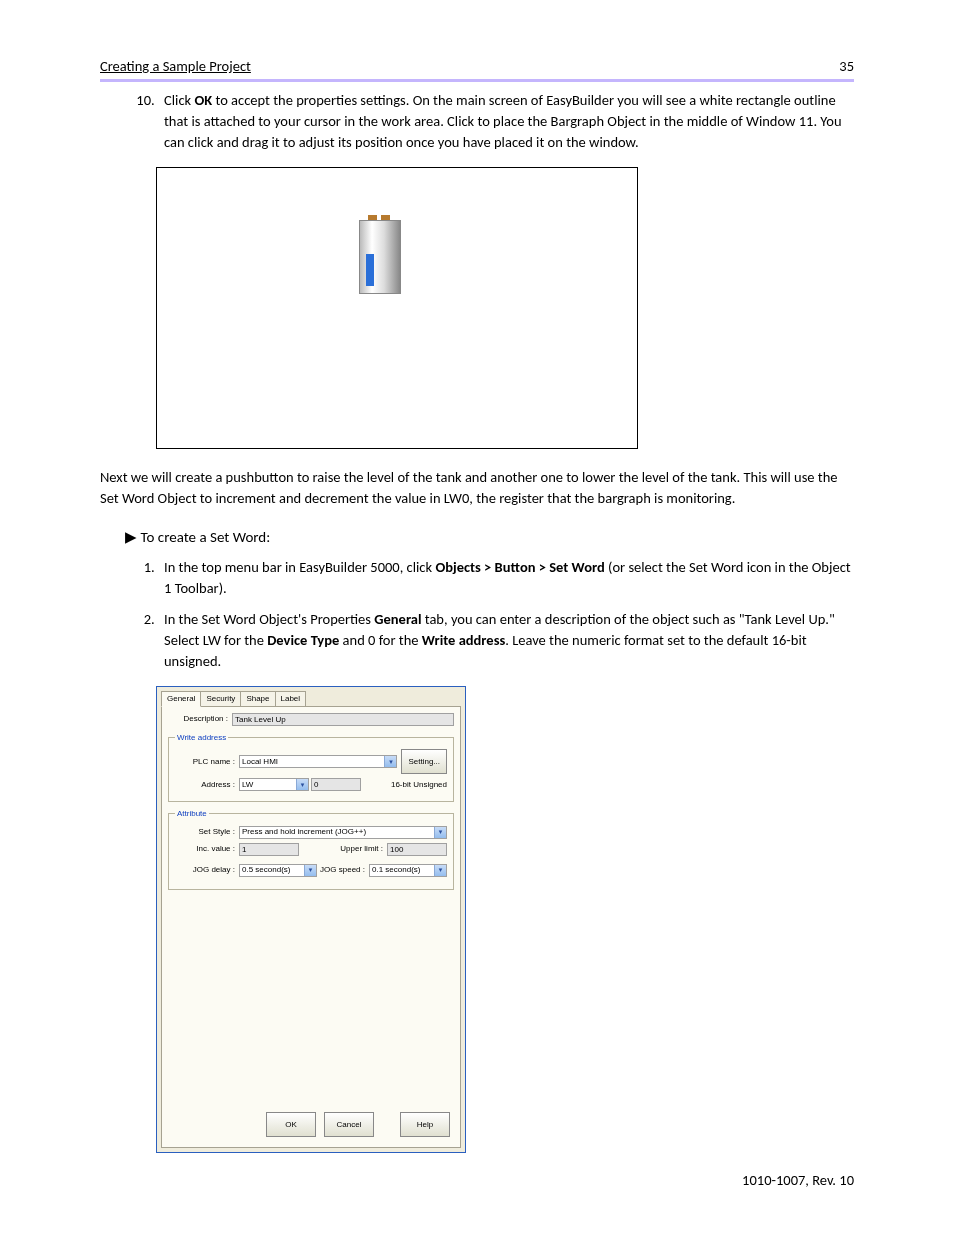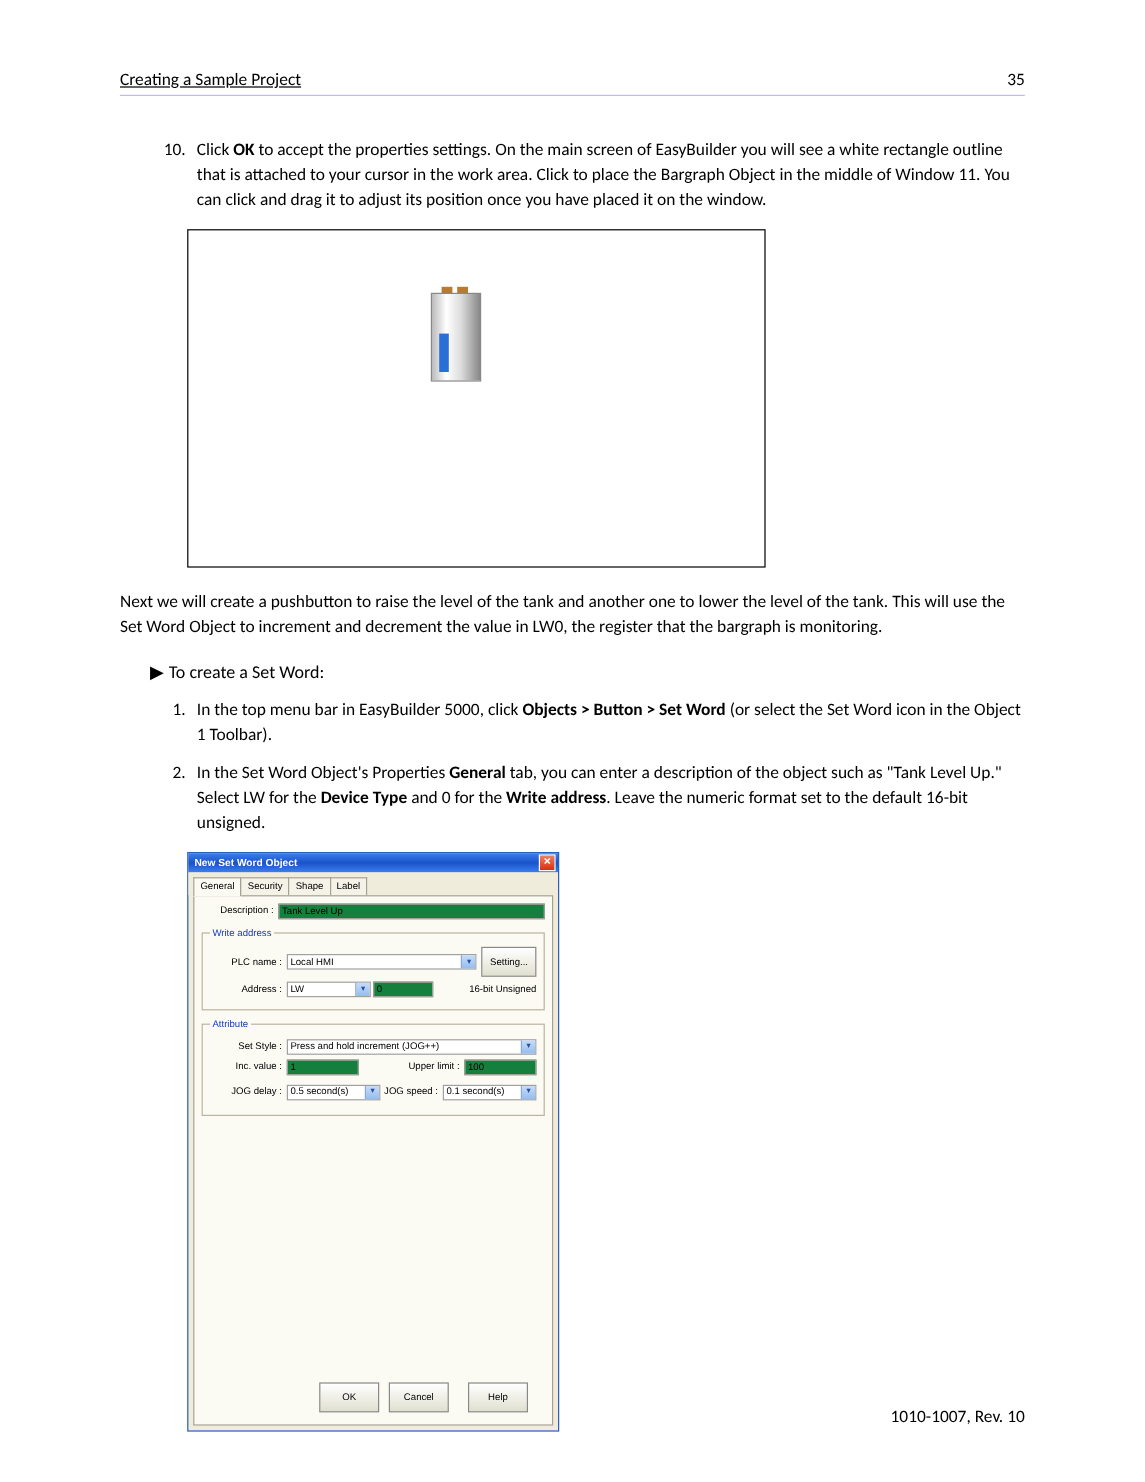--- a/index.html
+++ b/index.html
@@ -12,23 +12,23 @@
     width: 954px;
     height: 1235px;
     position: relative;
     box-sizing: border-box;
     padding: 56px 100px 0 100px;
     line-height: 1.45;
   }
   .header-row {
     display: flex;
     justify-content: space-between;
-    border-bottom: 1px solid #c4b5fd;
+    border-bottom: 3px solid #c4b5fd;
     padding-bottom: 2px;
-    margin-bottom: 34px;
+    margin-bottom: 8px;
   }
   .header-row .ht { text-decoration: underline; }
   ol.steps {
     margin: 0 0 14px 0;
     padding-left: 58px;
   }
   ol.steps > li {
     padding-left: 6px;
     margin-bottom: 10px;
   }
@@ -125,21 +125,21 @@
     background: #fcfbf3;
     margin: 0 4px 4px 4px;
     padding: 6px 6px 24px 6px;
     min-height: 410px;
     position: relative;
   }
   .row { display: flex; align-items: center; margin-bottom: 4px; }
   .lbl { width: 60px; text-align: right; padding-right: 4px; color: #000; }
   .field {
     border: 1px solid #a0a0a0;
-    background: #15803d;
+    background: #e5e5e5;
     height: 13px;
     padding: 0 2px;
     font-size: 8px;
     box-sizing: border-box;
   }
   fieldset.group {
     border: 1px solid #b8b49e;
     margin: 6px 0 4px 0;
     padding: 6px 6px 24px 6px;
   }
@@ -181,21 +181,21 @@
     display: inline-block; vertical-align: middle; margin-right: 4px;
   }
   .dlg-buttons {
     display: flex;
     justify-content: center;
     gap: 8px;
     padding: 6px 6px 6px 6px;
     position: absolute;
     bottom: 4px; left: 0; right: 0;
   }
-  .dlg-buttons .help { margin-left: auto; margin-right: 14px;}
+  .dlg-buttons .help { margin-left: auto; margin-right: 4px;}
   .dlg-buttons .btn-small.wide { width: 50px; text-align: center; }
   .footer {
     position: absolute;
     bottom: 44px;
     right: 100px;
     font-size: 14.5px;
   }
 </style>
 </head>
 <body>
@@ -229,24 +229,20 @@
 <ol class="steps" start="1">
   <li>
     <span>In the top menu bar in EasyBuilder 5000, click </span><span class="b">Objects &gt; Button &gt; Set Word</span><span> (or select the Set Word icon in the Object 1 Toolbar).</span>
   </li>
   <li>
     <span>In the Set Word Object's Properties </span><span class="b">General</span><span> tab, you can enter a description of the object such as "Tank Level Up." Select LW for the </span><span class="b">Device Type</span><span> and 0 for the </span><span class="b">Write address</span><span>. Leave the numeric format set to the default 16-bit unsigned.</span>
   </li>
 </ol>
 
 <div class="dialog">
-  <div class="titlebar">
-    <span>New  Set Word Object</span>
-    <span class="closebox">×</span>
-  </div>
   <div class="tabs">
     <div class="tab active">General</div>
     <div class="tab">Security</div>
     <div class="tab">Shape</div>
     <div class="tab">Label</div>
   </div>
   <div class="tabpanel">
 
     <div class="row">
       <span class="lbl">Description :</span>

